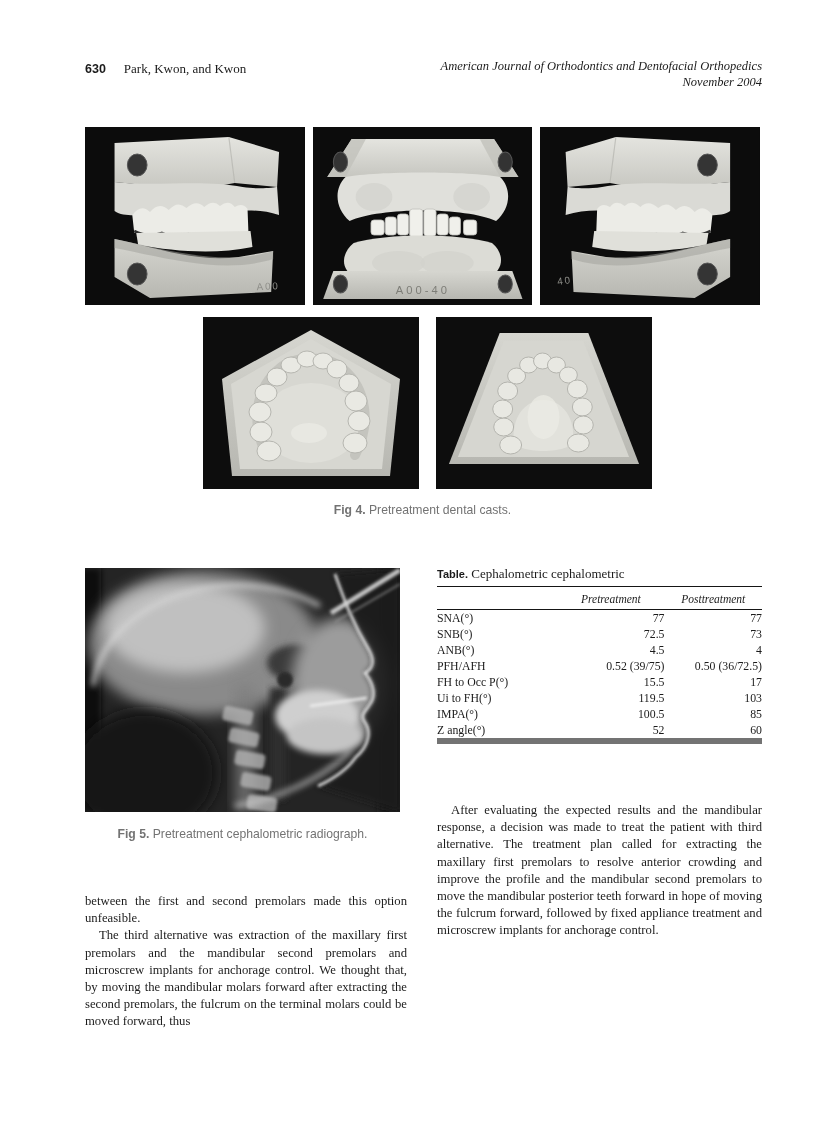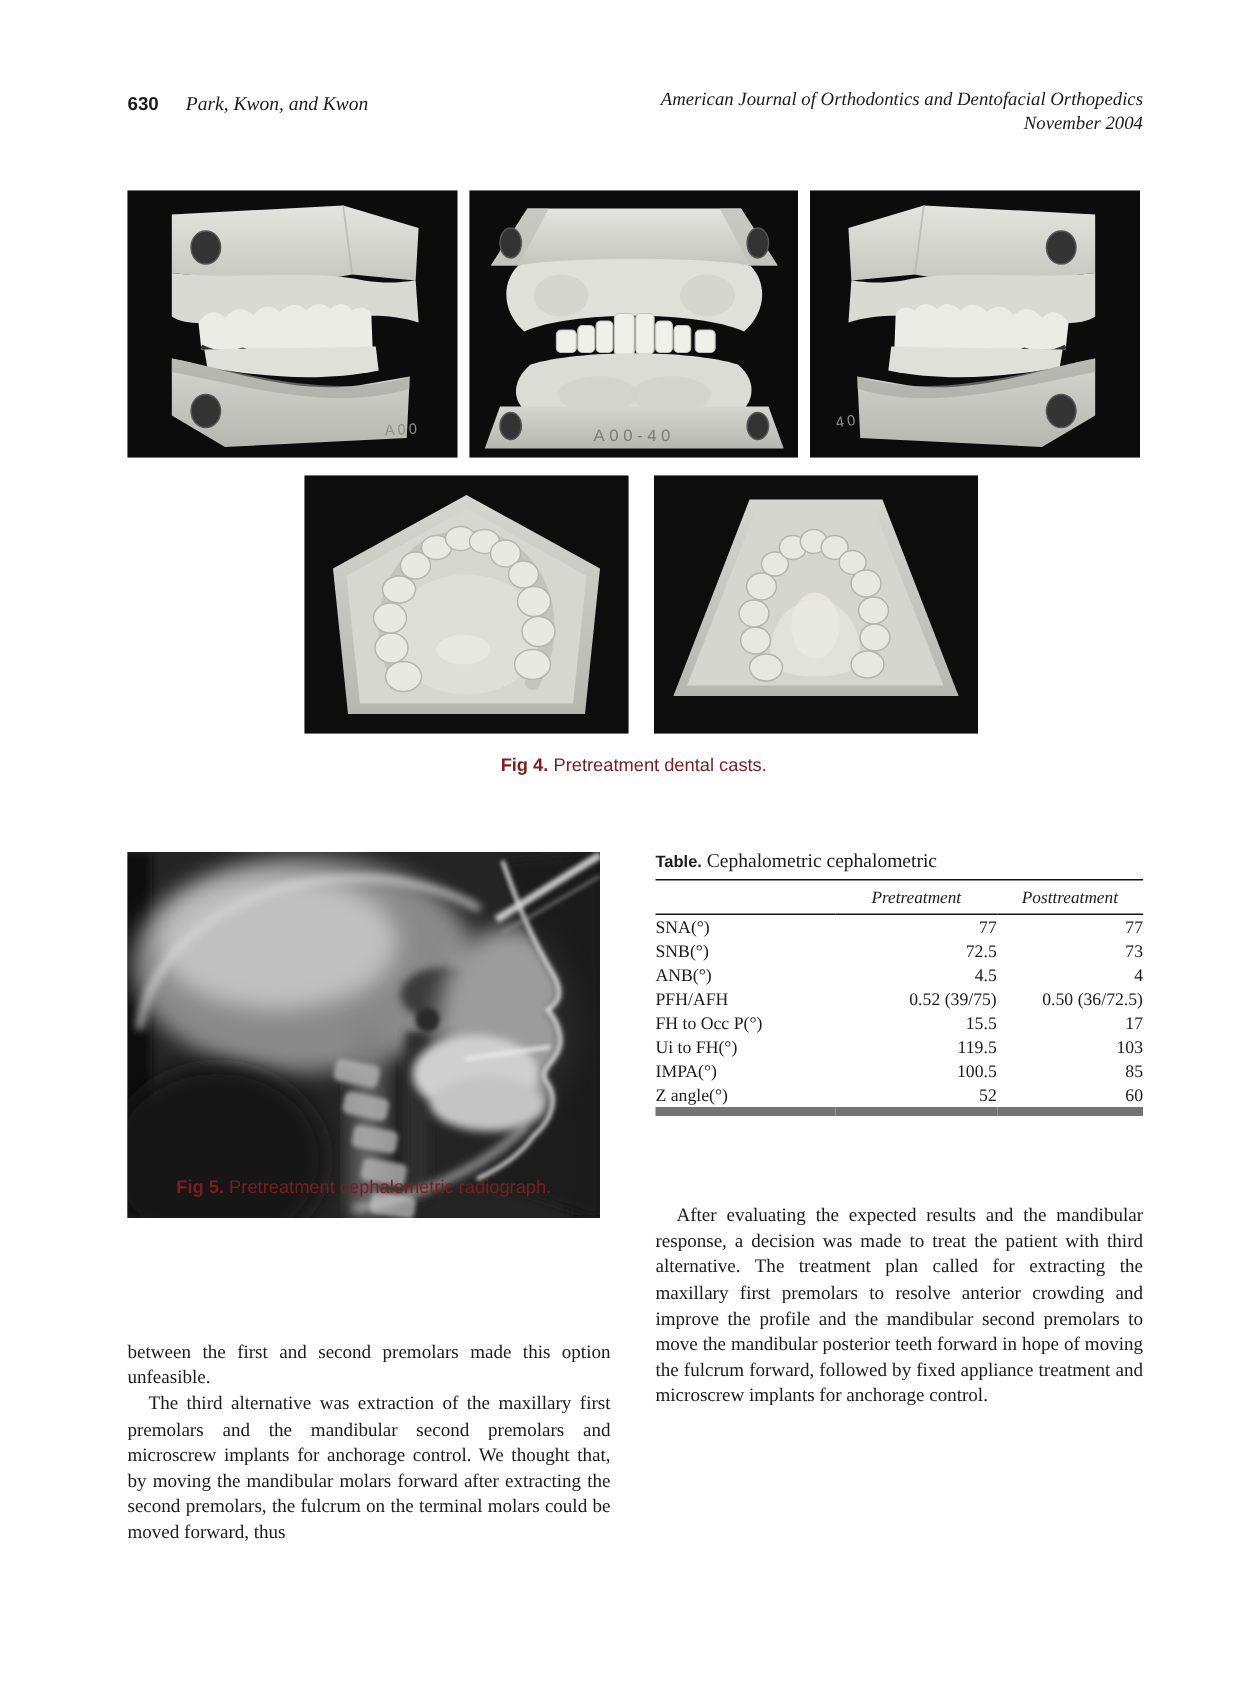--- a/index.html
+++ b/index.html
@@ -5,35 +5,35 @@
   * { margin:0; padding:0; box-sizing:border-box; }
   body { background:#e8e8e8; font-family:"Liberation Serif", "DejaVu Serif", serif; }
   .page {
     position:relative; width:838px; height:1122px; margin:0 auto;
     background:#ffffff; overflow:hidden; color:#1b1b1b;
   }
 
   
   .hdr-left { position:absolute; left:85px; top:61px; font-size:13px; white-space:nowrap; }
   .hdr-left .folio { font-family:"Liberation Sans", sans-serif; font-weight:bold; margin-right:18px; font-size:12.5px; }
-  .hdr-left .authors { font-style:italic; }
+  .hdr-left .authors { }
   .hdr-right { position:absolute; right:76px; top:59px; text-align:right;
     font-style:italic; font-size:12.5px; line-height:15.5px; white-space:nowrap; }
 
   
   .fig4-row1 { position:absolute; left:85px; top:127px; width:675px; height:178px; display:flex; gap:8px; }
   .fig4-row2 { position:absolute; left:203px; top:317px; width:449px; height:172px; display:flex; gap:17px; }
   .photo { flex:1; background:#0c0c0c; overflow:hidden; }
   .photo svg { display:block; width:100%; height:100%; }
 
   .figcap { position:absolute; text-align:center;
-    font-family:"Liberation Sans", sans-serif; font-size:12.2px; color:#7f1d1d; }
+    font-family:"Liberation Sans", sans-serif; font-size:12.2px; color:#737373; }
   .figcap .fl { font-weight:bold; }
   .cap4 { left:85px; top:503px; width:675px; }
-  .cap5 { left:85px; top:784px; width:315px; }
+  .cap5 { left:85px; top:827px; width:315px; }
 
   
   .xray { position:absolute; left:85px; top:568px; width:315px; height:244px; background:#1c1c1c; overflow:hidden; }
   .xray svg { display:block; width:100%; height:100%; }
 
   
   .tablock { position:absolute; left:437px; top:566px; width:325px; }
   .tabcap { font-size:13px; padding-bottom:4px; border-bottom:1.6px solid #151515; }
   .tabcap .tl { font-family:"Liberation Sans", sans-serif; font-weight:bold; font-size:11px; }
   table.meas { width:100%; border-collapse:collapse; font-size:11.8px; border-bottom:6px solid #737373; }

